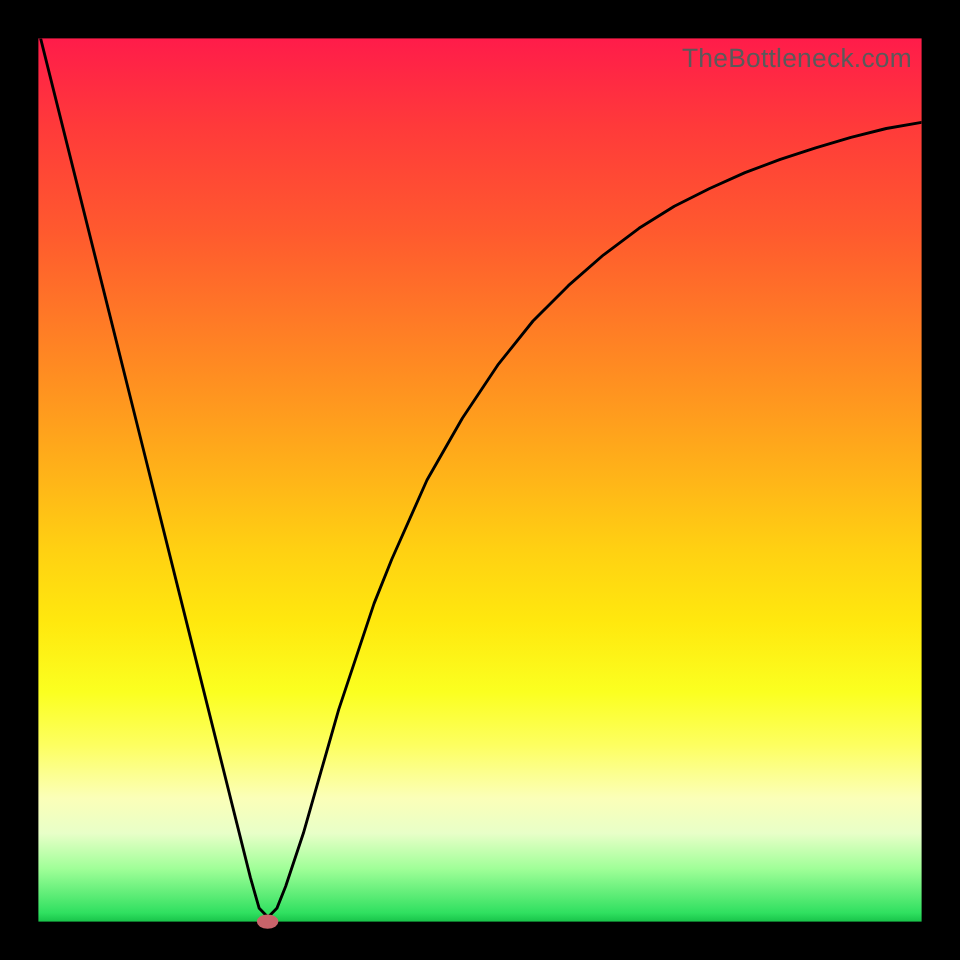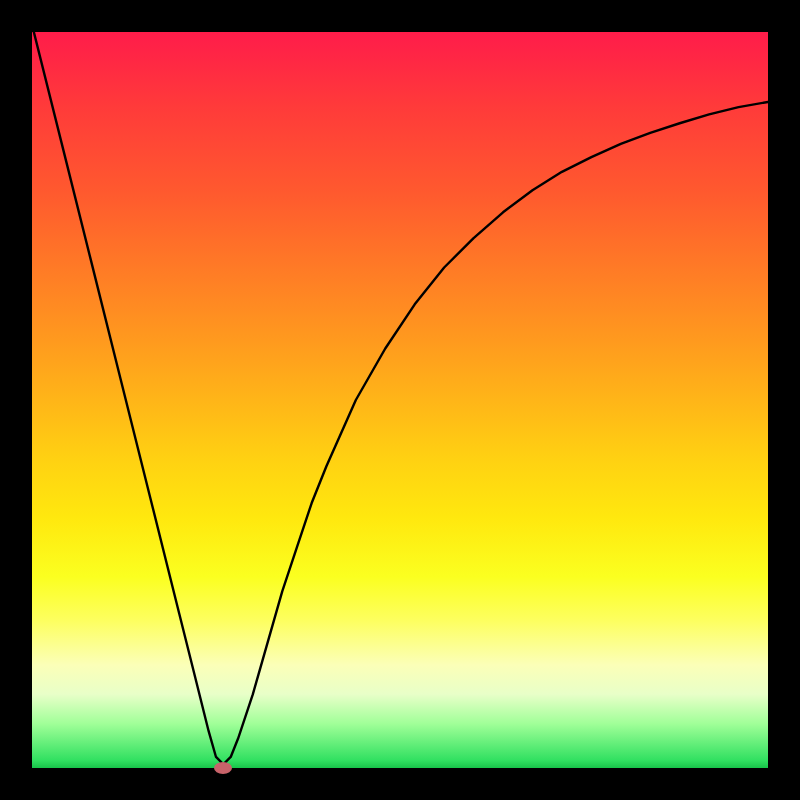--- a/index.html
+++ b/index.html
@@ -66,18 +66,19 @@
     border-radius: 50%;
     background: #c8636a;
     transform: translate(-50%, -50%);
   }
 </style>
 </head>
 <body>
 
 <div class="frame">
   <div class="plot-area">
+    <div class="watermark">TheBottleneck.com</div>
     <svg class="curve" viewBox="0 0 736 736" preserveAspectRatio="none">
       <path fill="none" stroke="#000" stroke-width="2.4" stroke-linecap="round" stroke-linejoin="round" d="M0.00 -7.36 L29.44 110.40 L58.88 228.16 L88.32 345.92 L117.76 463.68 L147.20 581.44 L161.92 640.32 L176.64 699.20 L184.00 724.96 L191.36 732.32 L198.72 724.96 L206.08 706.56 L220.80 662.40 L235.52 610.88 L250.24 559.36 L264.96 515.20 L279.68 471.04 L294.40 434.24 L323.84 368.00 L353.28 316.48 L382.72 272.32 L412.16 235.52 L441.60 206.08 L471.04 180.32 L500.48 158.24 L529.92 139.84 L559.36 125.12 L588.80 111.87 L618.24 100.83 L647.68 91.26 L677.12 82.43 L706.56 75.07 L736.00 69.92"></path>
     </svg>
     <div class="poi" style="left: 191.36px; top: 736px;"></div>
   </div>
 </div>
 
 </body></html>

